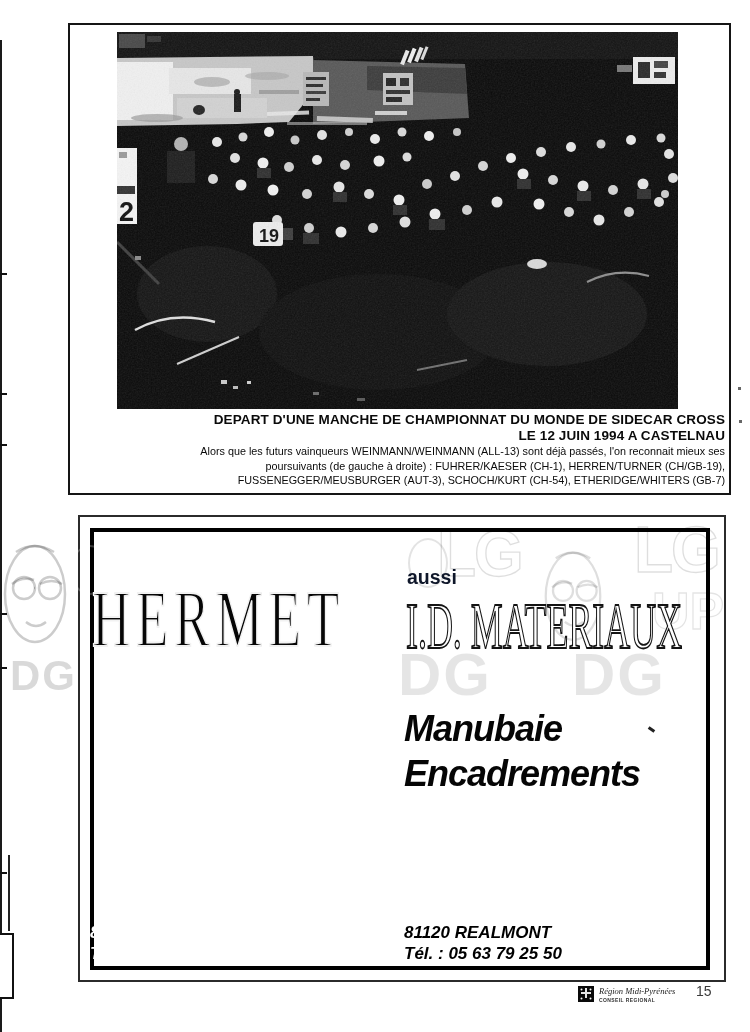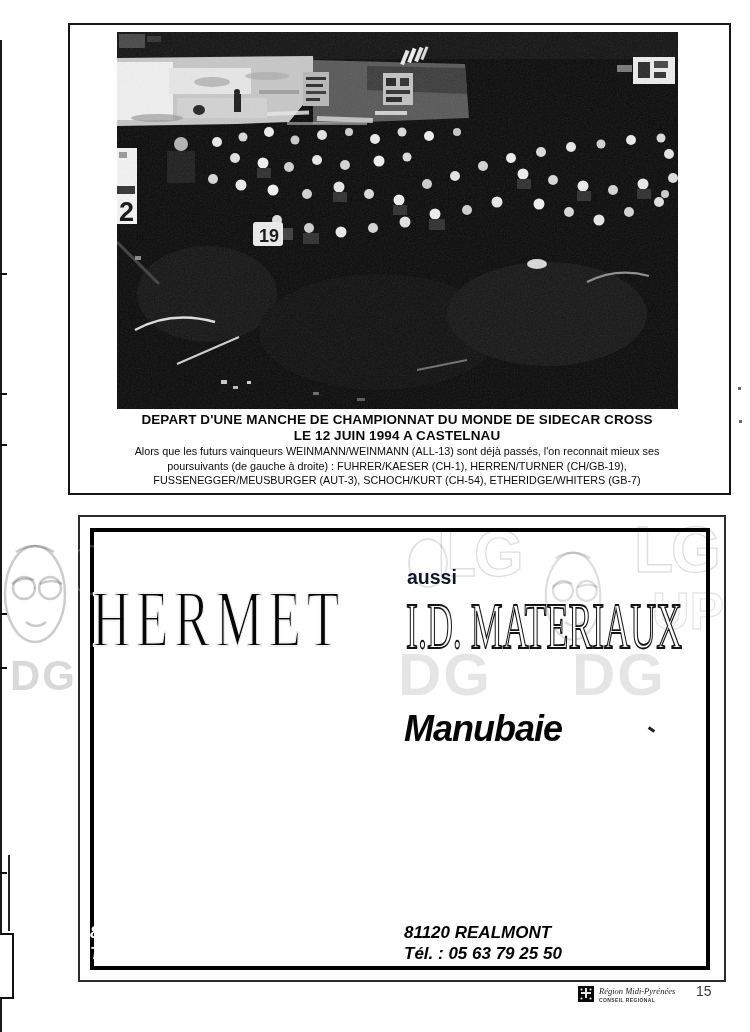--- a/index.html
+++ b/index.html
@@ -7,21 +7,21 @@
         font-family:"Liberation Sans",sans-serif;color:#000;}
   
   .edge-line{position:absolute;left:0;top:40px;width:2px;height:992px;background:#1a1a1a;}
   .edge-line2{position:absolute;left:8px;top:855px;width:2px;height:76px;background:#222;}
   .edge-tick{position:absolute;left:0;width:7px;height:2px;background:#111;}
   .edge-box{position:absolute;left:0;top:933px;width:12px;height:62px;border:2px solid #111;border-left:none;background:#fff;}
   .speck{position:absolute;width:3px;height:3px;background:#666;}
   
   .photo-box{position:absolute;left:68px;top:23px;width:659px;height:468px;border:2px solid #151515;background:#fff;}
   .photo{position:absolute;left:117px;top:32px;width:561px;height:377px;}
-  .caption{position:absolute;left:79px;top:412px;width:636px;text-align:center;color:#0a0a0a;}
+  .caption{position:absolute;left:89px;top:412px;width:636px;text-align:right;color:#0a0a0a;}
   .caption .t{font-size:13.5px;font-weight:bold;line-height:16px;letter-spacing:.1px;}
   .caption .b{font-size:10.8px;line-height:14.6px;}
   .caption .b:first-of-type{margin-top:3px;}
   
   .ad-outer{position:absolute;left:78px;top:515px;width:644px;height:463px;border:2px solid #2b2b2b;background:#fff;}
   .ad-frame{position:absolute;left:90px;top:528px;width:612px;height:434px;border:4px solid #000;background:#fff;}
   .ad-black{position:absolute;left:90px;top:528px;width:314px;height:442px;background:#060606;}
   .brand-left{position:absolute;left:92px;top:579px;font-family:"Liberation Serif",serif;font-size:56px;line-height:1;
       letter-spacing:6px;color:#060606;-webkit-text-stroke:1.3px #f2f2f2;transform:scale(.95,1.42);transform-origin:left top;white-space:nowrap;}
   .brand-sa{position:absolute;left:337px;top:620px;font-size:20px;font-weight:bold;color:#fff;letter-spacing:.5px;}
@@ -275,20 +275,21 @@
   <div class="wm wm-dg margin" style="left:10px;top:655px">DG</div>
 
   <div class="mais">mais</div>
   <div class="aussi">aussi</div>
   <div class="brand-left">HERMET</div>
   <div class="brand-sa">S.A.</div>
   <div class="brand-right">I.D. MATERIAUX</div>
   <div class="tagline-left">Le Béton Créatif</div>
   <div class="block-right">
     <div>Manubaie</div>
+    <div>Encadrements</div>
   </div>
   <div class="tickmark"></div>
   <div class="addr addr-left">
     <div>81150 LABASTIDE-DE-LEVIS</div>
     <div>Tél. : 05 63 55 41 78</div>
   </div>
   <div class="addr addr-right">
     <div>81120 REALMONT</div>
     <div>Tél. : 05 63 79 25 50</div>
   </div>

